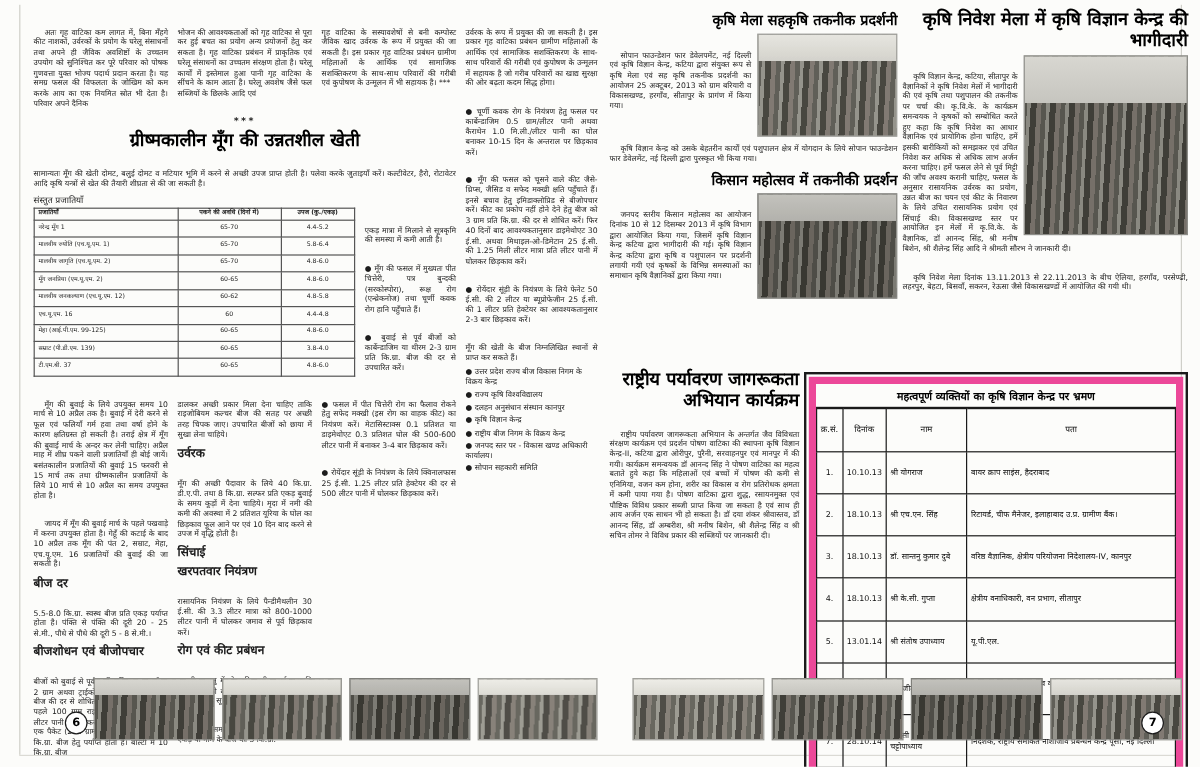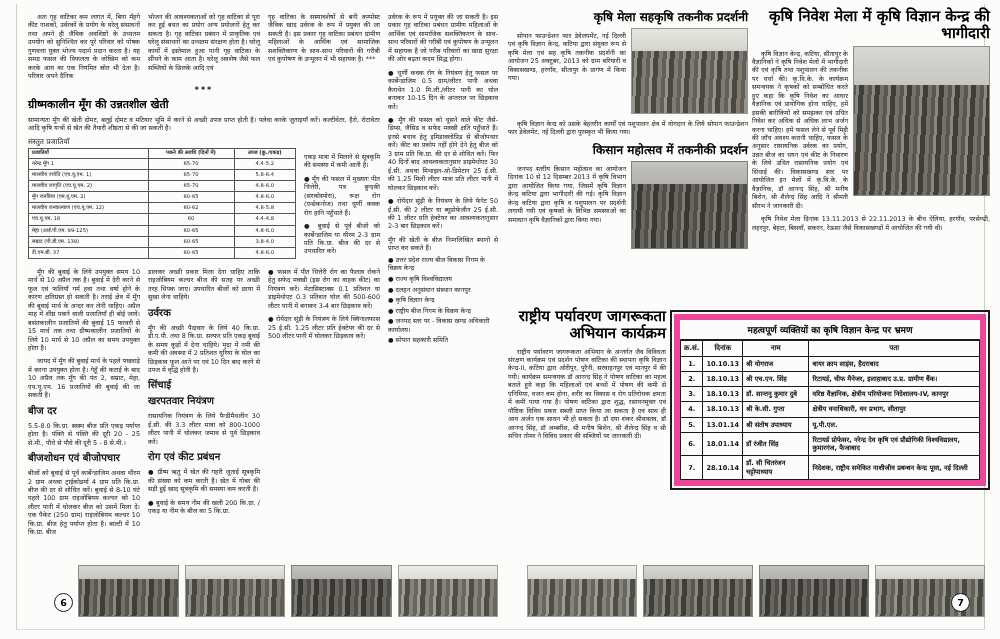--- a/index.html
+++ b/index.html
@@ -6,31 +6,31 @@
   body{width:1000px;height:639px;background:#fcfcfa;font-family:"DejaVu Sans","Liberation Sans",sans-serif;color:#1c1c1c;overflow:hidden;}
   .spread{position:relative;width:1000px;height:639px;}
   .edge{position:absolute;background:#cfcfc9;}
   .edge-l{left:16px;top:4px;width:1px;height:625px;}
   .edge-r{left:984px;top:4px;width:1px;height:625px;}
   .edge-b{left:16px;top:629px;width:969px;height:1px;background:#dbdad4;}
   .page{position:absolute;top:8px;height:616px;}
   .p6{left:28px;width:470px;}
   .p7{left:506px;width:484px;}
 
-  p{margin:5px 0 3px 0;}
+  p{margin:15px 0 3px 0;}
   .t{font-size:6.4px;line-height:1.32;text-align:justify;}
   .ind{text-indent:9px;}
   .sub{font-weight:bold;font-size:10px;margin:2px 0 1px 0;}
 
   
   .p6-main{position:absolute;left:0;top:0;width:352px;}
   .top-paras{display:flex;gap:8px;}
   .top-paras .tp{flex:1;}
   .sep{text-align:center;font-weight:bold;font-size:8px;letter-spacing:2px;margin:2px 0 0 0;}
-  .moong-title{margin:1px 0 2px 0;font-size:11px;font-weight:bold;color:#000;}
+  .moong-title{margin:1px 0 2px 0;text-align:center;font-size:15px;font-weight:bold;color:#000;}
   .moong-intro{font-size:6.4px;line-height:1.35;text-align:justify;}
   .varieties{font-weight:normal;font-size:7.2px;margin:1px 0 2px 0;}
   .table-flex{display:flex;gap:8px;margin-bottom:4px;}
   table.vtab{border-collapse:collapse;width:268px;font-size:5.2px;line-height:1.15;}
   table.vtab th,table.vtab td{border:1px solid #555;padding:1.5px 3px;text-align:center;font-weight:normal;}
   table.vtab th{font-weight:bold;}
   table.vtab td:first-child,table.vtab th:first-child{text-align:left;}
   .col3up{flex:1;}
   .flow3{display:flex;gap:8px;}
   .fcol{flex:1;}
@@ -65,21 +65,21 @@
   .ph-a2{width:117px;height:88px;}
   .ph-a4{width:137px;height:150px;}
   .award{margin:3px 0 4px 0;}
   .a3{position:absolute;left:2px;top:300px;width:158px;}
   .a4{position:absolute;left:246px;top:0;width:238px;}
   .vt-region{position:absolute;left:164px;top:302px;width:320px;}
   .vt-outer{border:2px solid #1a1a1a;padding:2px;}
   .vt-inner{border:6px solid #ec4899;}
   .vt-title{font-size:9px;font-weight:bold;text-align:center;padding:3px 2px;border-bottom:1px solid #1a1a1a;color:#000;}
   table.vt{border-collapse:collapse;width:100%;font-size:6.6px;line-height:1.25;}
-  table.vt th,table.vt td{border:1px solid #1a1a1a;padding:3px 3px;text-align:left;font-weight:bold;color:#111;}
+  table.vt th,table.vt td{border:1px solid #1a1a1a;padding:13px 3px;text-align:left;font-weight:normal;color:#111;}
   table.vt th{text-align:center;font-size:7px;}
   table.vt td.c{text-align:center;white-space:nowrap;}
 </style>
 </head>
 <body>
 
 <div class="spread">
   <div class="edge edge-l"></div>
   <div class="edge edge-r"></div>
   <div class="edge edge-b"></div>

